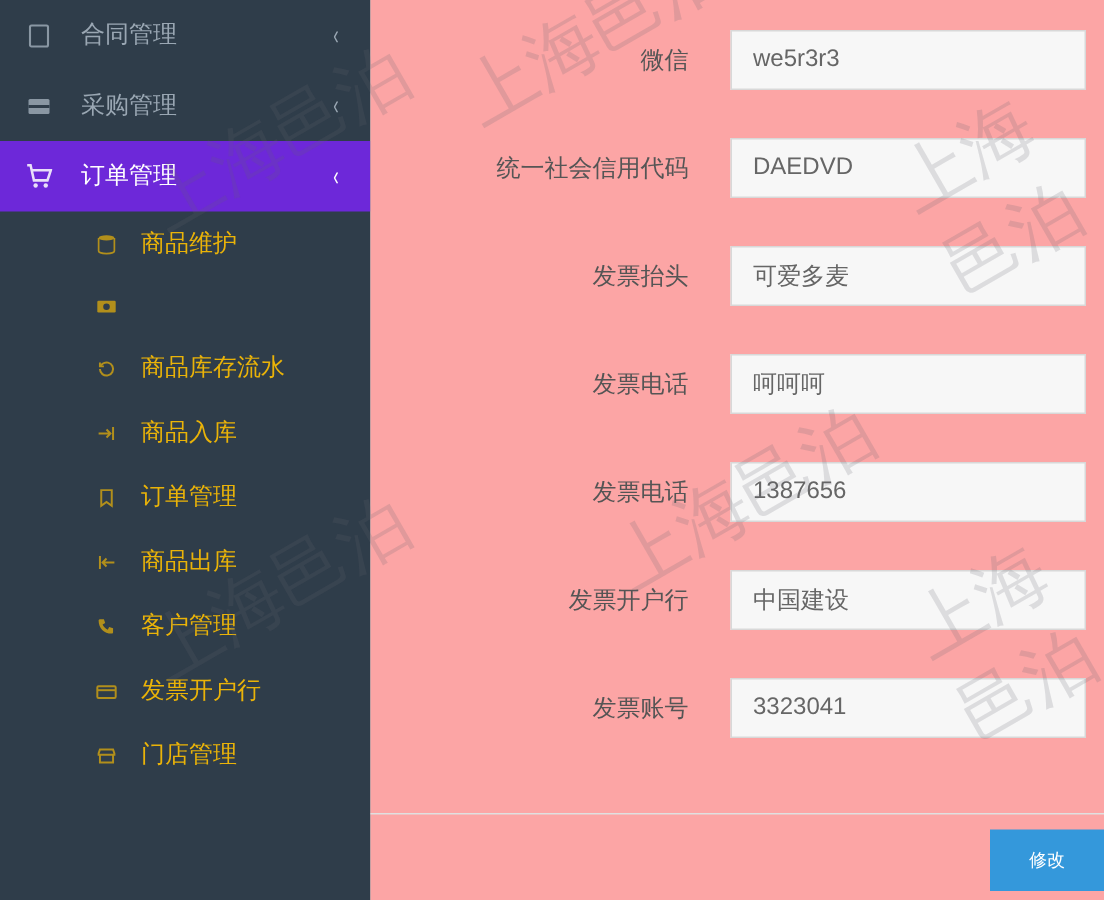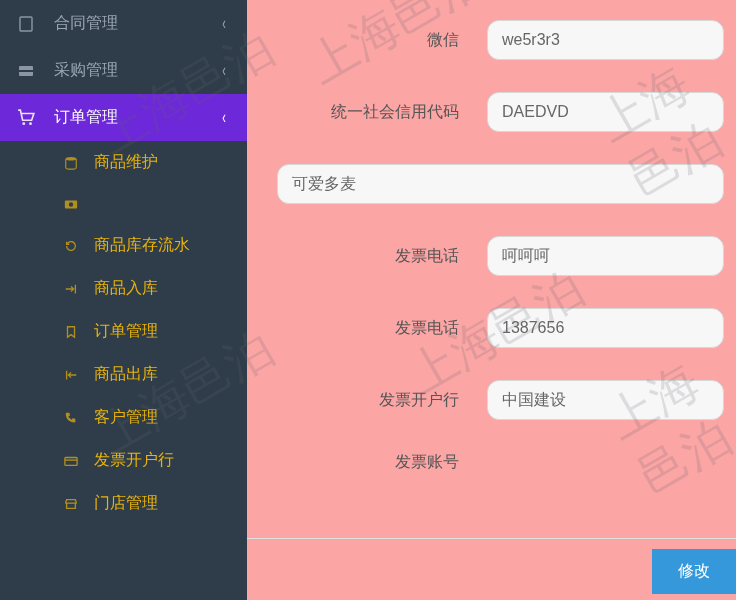--- a/index.html
+++ b/index.html
@@ -82,39 +82,39 @@
       padding-right: 28px;
     }
     .form-input {
       flex: 1;
       height: 40px;
       border: 1px solid #d8d8d8;
       background: #f7f7f7;
       padding: 0 14px;
       font-size: 16px;
       color: #666;
-      border-radius: 12px;
+      border-radius: 0;
       outline: none;
     }
     .button-bar {
       position: absolute;
       right: 0;
       bottom: 6px;
       border-top: 1px solid #e0e0e0;
       width: 100%;
       display: flex;
       justify-content: flex-end;
       padding: 10px 0 0 0;
     }
     .btn-primary {
       background: #3498db;
       color: #fff;
       border: none;
       padding: 12px 26px;
-      font-size: 16px;
+      font-size: 12px;
       cursor: pointer;
     }
     .watermark {
       position: absolute;
       color: rgba(100,100,110,0.18);
       font-size: 48px;
       transform: rotate(-30deg);
       pointer-events: none;
       font-weight: 500;
     }
@@ -242,36 +242,38 @@
 <div class="content">
   <div class="form-row">
     <div class="form-label">微信</div>
     <input class="form-input" value="we5r3r3" style="">
   </div>
   <div class="form-row">
     <div class="form-label">统一社会信用代码</div>
     <input class="form-input" value="DAEDVD" style="">
   </div>
   <div class="form-row">
+    <div class="form-label">发票抬头</div>
     <input class="form-input" value="可爱多麦" style="">
   </div>
   <div class="form-row">
     <div class="form-label">发票电话</div>
     <input class="form-input" value="呵呵呵" style="">
   </div>
   <div class="form-row">
     <div class="form-label">发票电话</div>
     <input class="form-input" value="1387656" style="">
   </div>
   <div class="form-row">
     <div class="form-label">发票开户行</div>
     <input class="form-input" value="中国建设" style="">
   </div>
   <div class="form-row">
     <div class="form-label">发票账号</div>
+    <input class="form-input" value="3323041" style="">
   </div>
 
   <div class="button-bar">
     <button class="btn-primary">修改</button>
   </div>
 </div>
 
 <div class="watermark wm1">上海邑泊</div>
 <div class="watermark wm2">上海邑泊</div>
 <div class="watermark wm3">上海邑泊</div>

